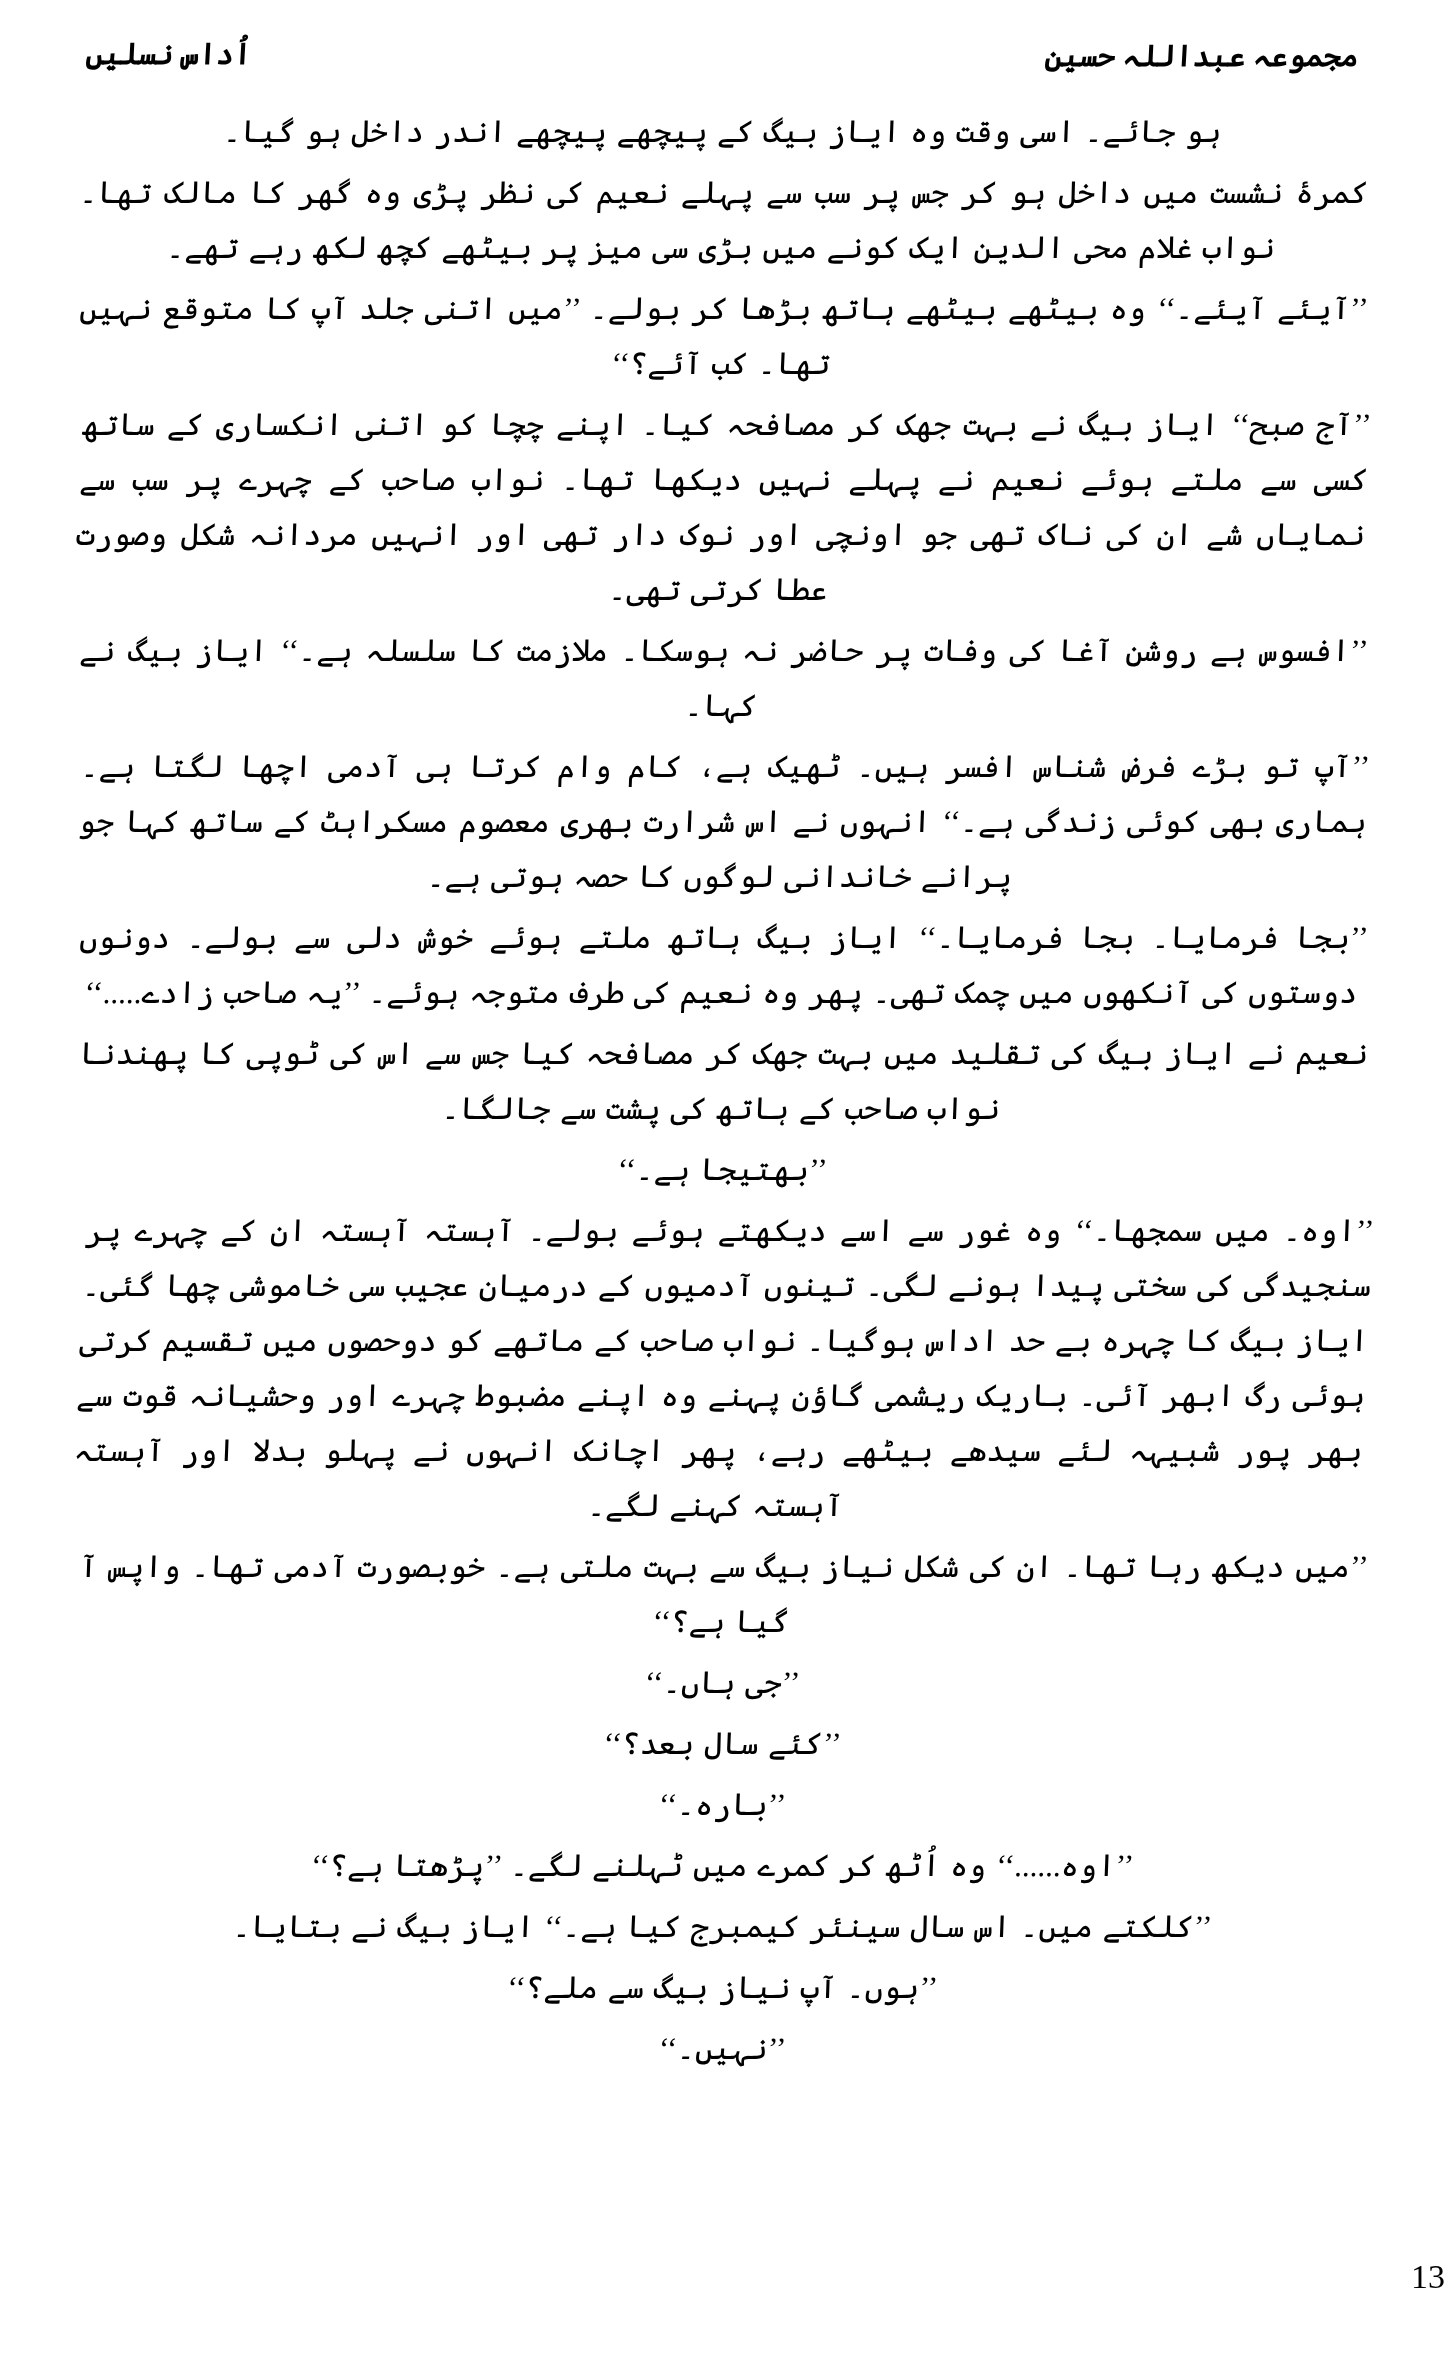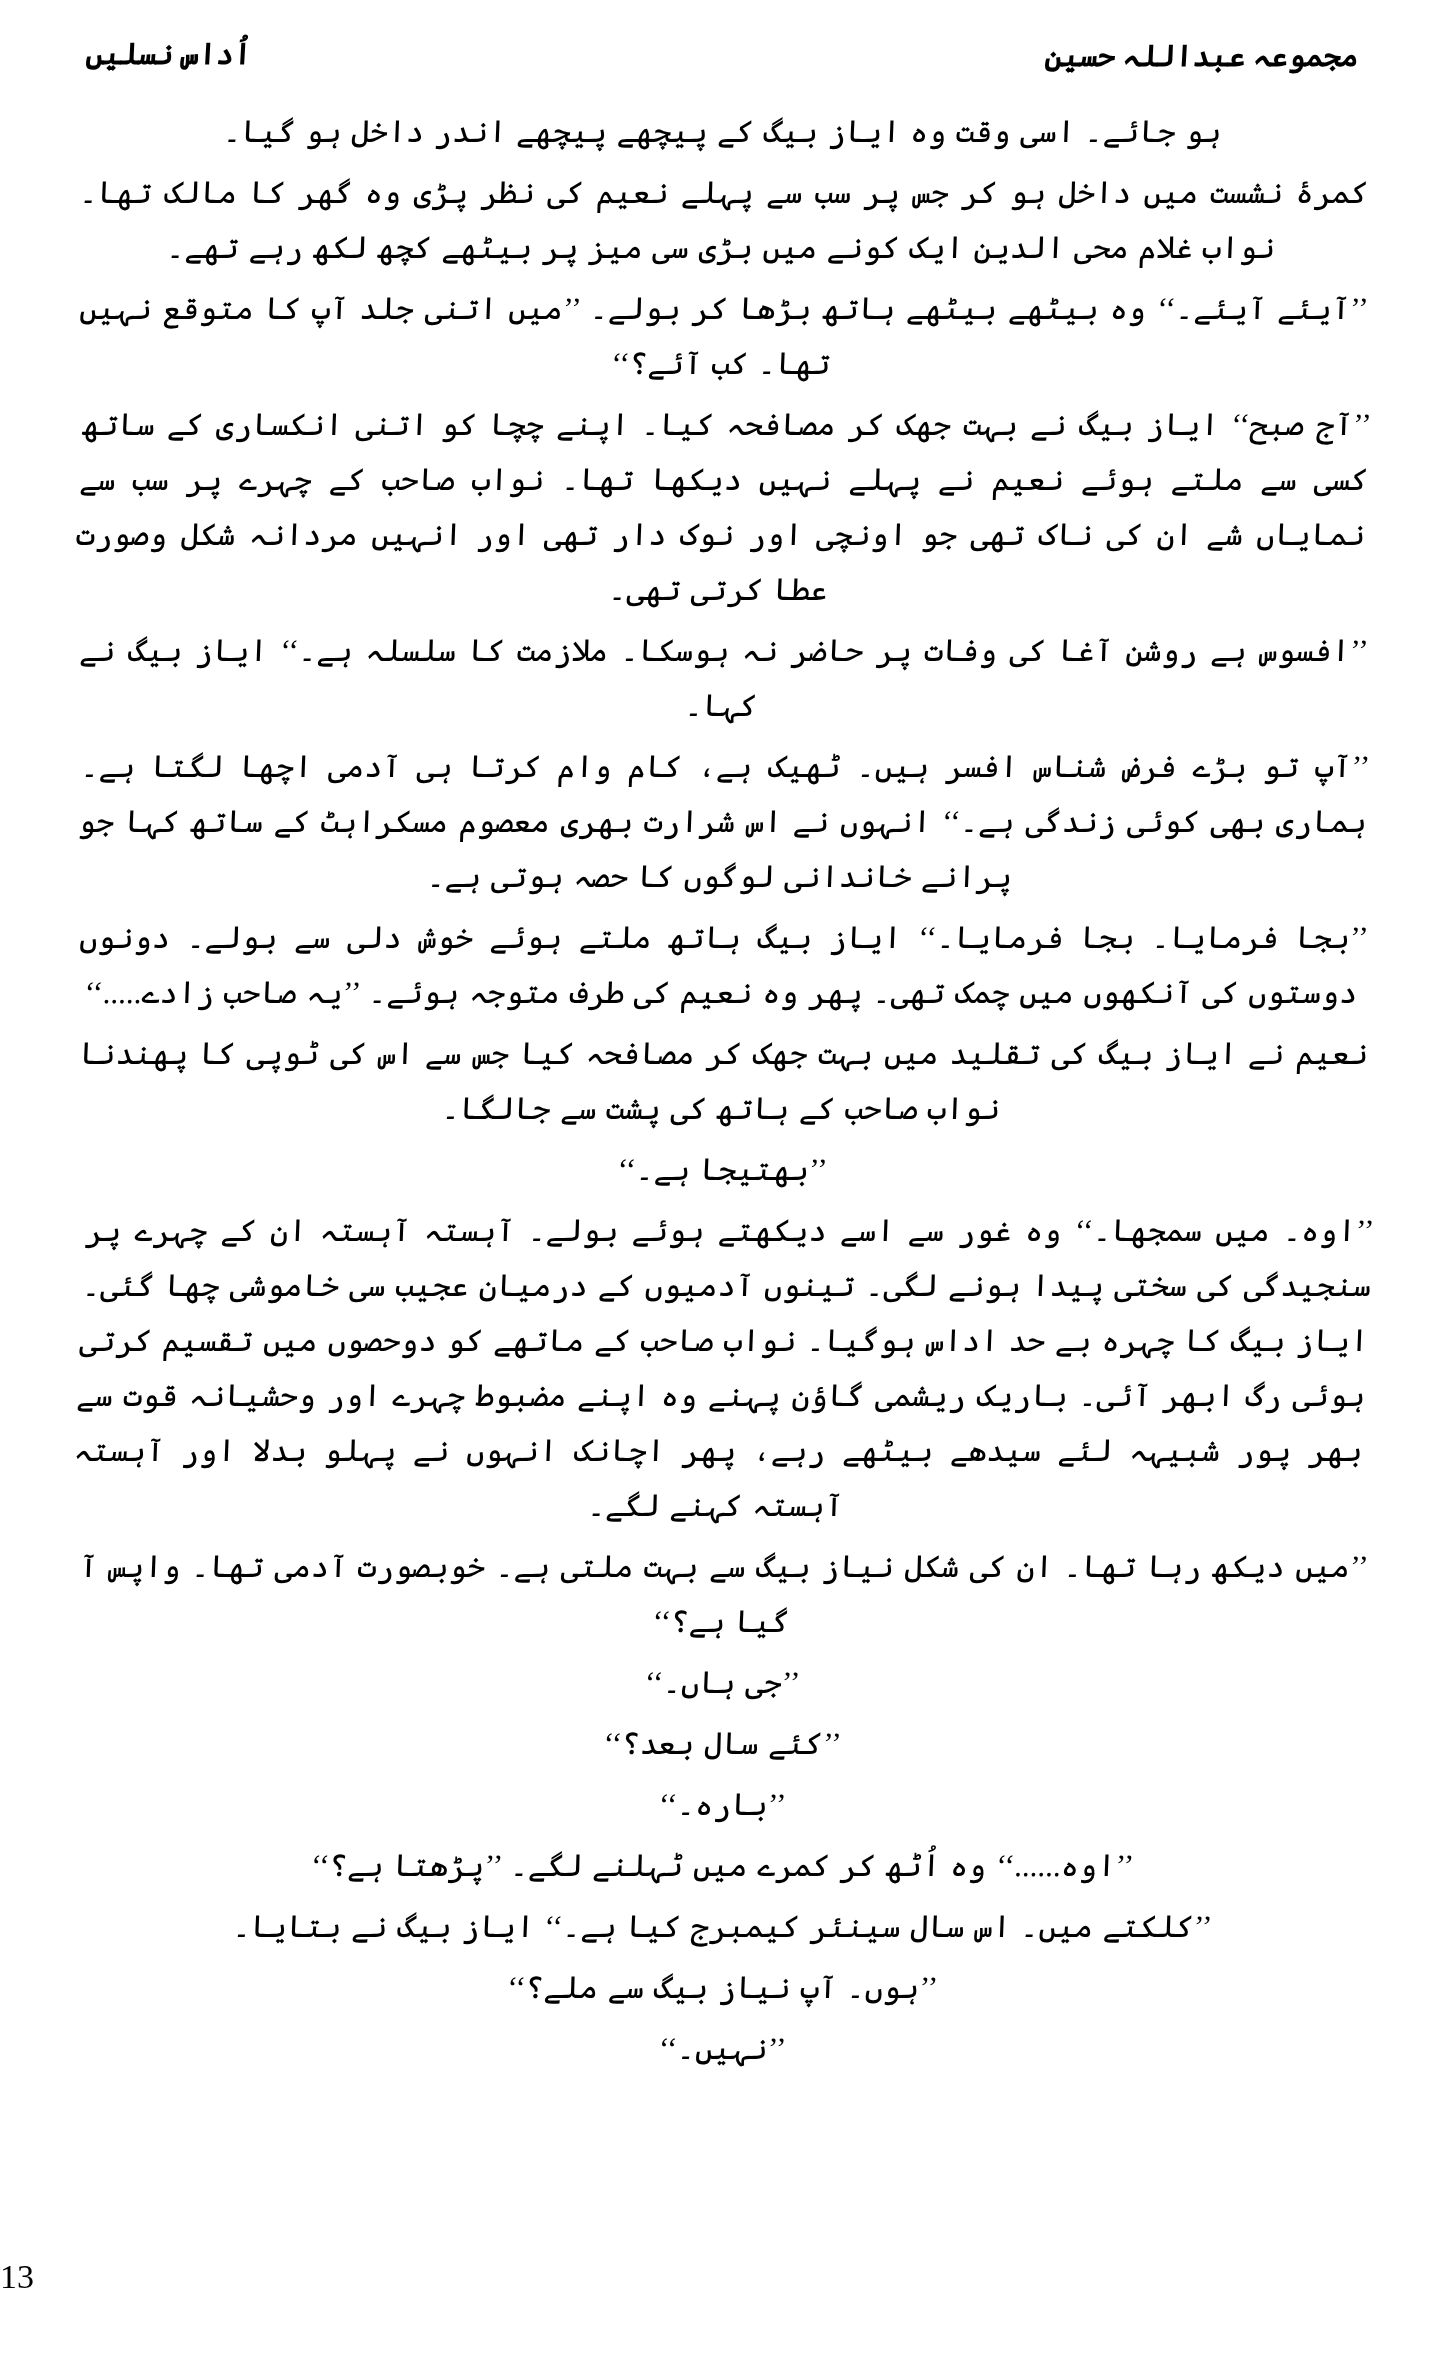--- a/index.html
+++ b/index.html
@@ -80,21 +80,21 @@
     text-align: justify;
     text-align-last: center;
   }
 
   
   .page-number {
     position: absolute;
     bottom: 58px;
     left: 0;
     right: 0;
-    text-align: left;
+    text-align: right;
     font-size: 34px;
     font-family: "Liberation Serif", "DejaVu Serif", serif;
     direction: ltr;
   }
 </style>
 </head>
 <body>
 
 <div class="page">
 

